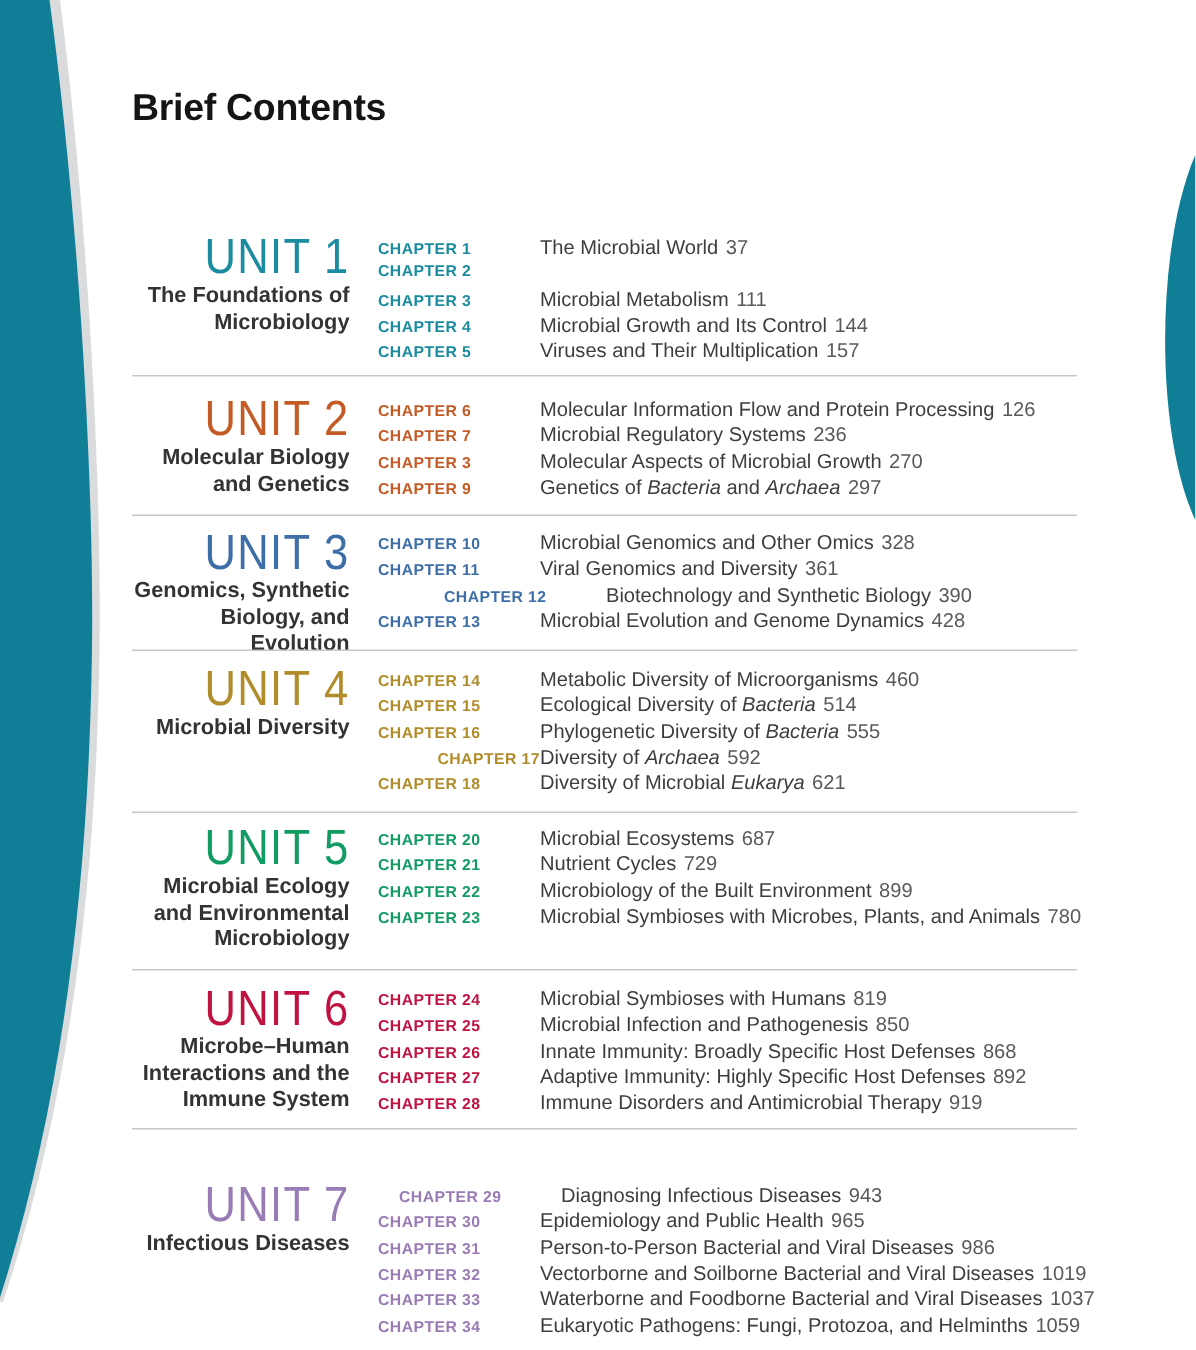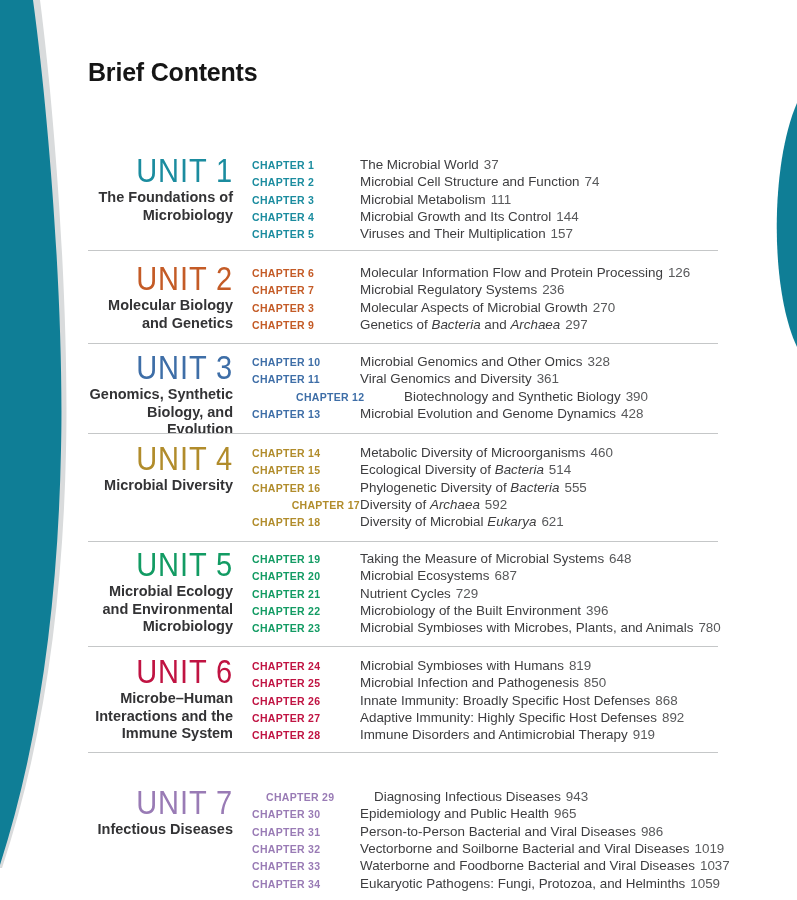--- a/index.html
+++ b/index.html
@@ -45,21 +45,20 @@
           <div class="unit-number" style="color: rgb(27, 140, 159);">UNIT 1</div>
           <div class="unit-name">The Foundations of<br>Microbiology</div>
         </div>
         <div class="chapters">
           <div class="ch-row">
             <span class="ch-label" style="color: rgb(27, 140, 159);">CHAPTER 1</span>
             <span class="ch-title">The Microbial World<span class="ch-page">37</span></span>
           </div>
           <div class="ch-row">
             <span class="ch-label" style="color: rgb(27, 140, 159);">CHAPTER 2</span>
-            <span class="ch-title">Microbial Cell Structure and Function<span class="ch-page">74</span></span>
           </div>
           <div class="ch-row">
             <span class="ch-label" style="color: rgb(27, 140, 159);">CHAPTER 3</span>
             <span class="ch-title">Microbial Metabolism<span class="ch-page">111</span></span>
           </div>
           <div class="ch-row">
             <span class="ch-label" style="color: rgb(27, 140, 159);">CHAPTER 4</span>
             <span class="ch-title">Microbial Growth and Its Control<span class="ch-page">144</span></span>
           </div>
           <div class="ch-row">
@@ -144,34 +143,30 @@
           </div>
         </div>
       </section>
       <section class="unit" style="top: 550px;">
         <div class="unit-heading">
           <div class="unit-number" style="color: rgb(18, 155, 99);">UNIT 5</div>
           <div class="unit-name">Microbial Ecology<br>and Environmental<br>Microbiology</div>
         </div>
         <div class="chapters">
           <div class="ch-row">
-            <span class="ch-label" style="color: rgb(18, 155, 99);">CHAPTER 19</span>
-            <span class="ch-title">Taking the Measure of Microbial Systems<span class="ch-page">648</span></span>
-          </div>
-          <div class="ch-row">
             <span class="ch-label" style="color: rgb(18, 155, 99);">CHAPTER 20</span>
             <span class="ch-title">Microbial Ecosystems<span class="ch-page">687</span></span>
           </div>
           <div class="ch-row">
             <span class="ch-label" style="color: rgb(18, 155, 99);">CHAPTER 21</span>
             <span class="ch-title">Nutrient Cycles<span class="ch-page">729</span></span>
           </div>
           <div class="ch-row">
             <span class="ch-label" style="color: rgb(18, 155, 99);">CHAPTER 22</span>
-            <span class="ch-title">Microbiology of the Built Environment<span class="ch-page">396</span></span>
+            <span class="ch-title">Microbiology of the Built Environment<span class="ch-page">899</span></span>
           </div>
           <div class="ch-row">
             <span class="ch-label" style="color: rgb(18, 155, 99);">CHAPTER 23</span>
             <span class="ch-title">Microbial Symbioses with Microbes, Plants, and Animals<span class="ch-page">780</span></span>
           </div>
         </div>
       </section>
       <section class="unit" style="top: 657px;">
         <div class="unit-heading">
           <div class="unit-number" style="color: rgb(192, 19, 66);">UNIT 6</div>

